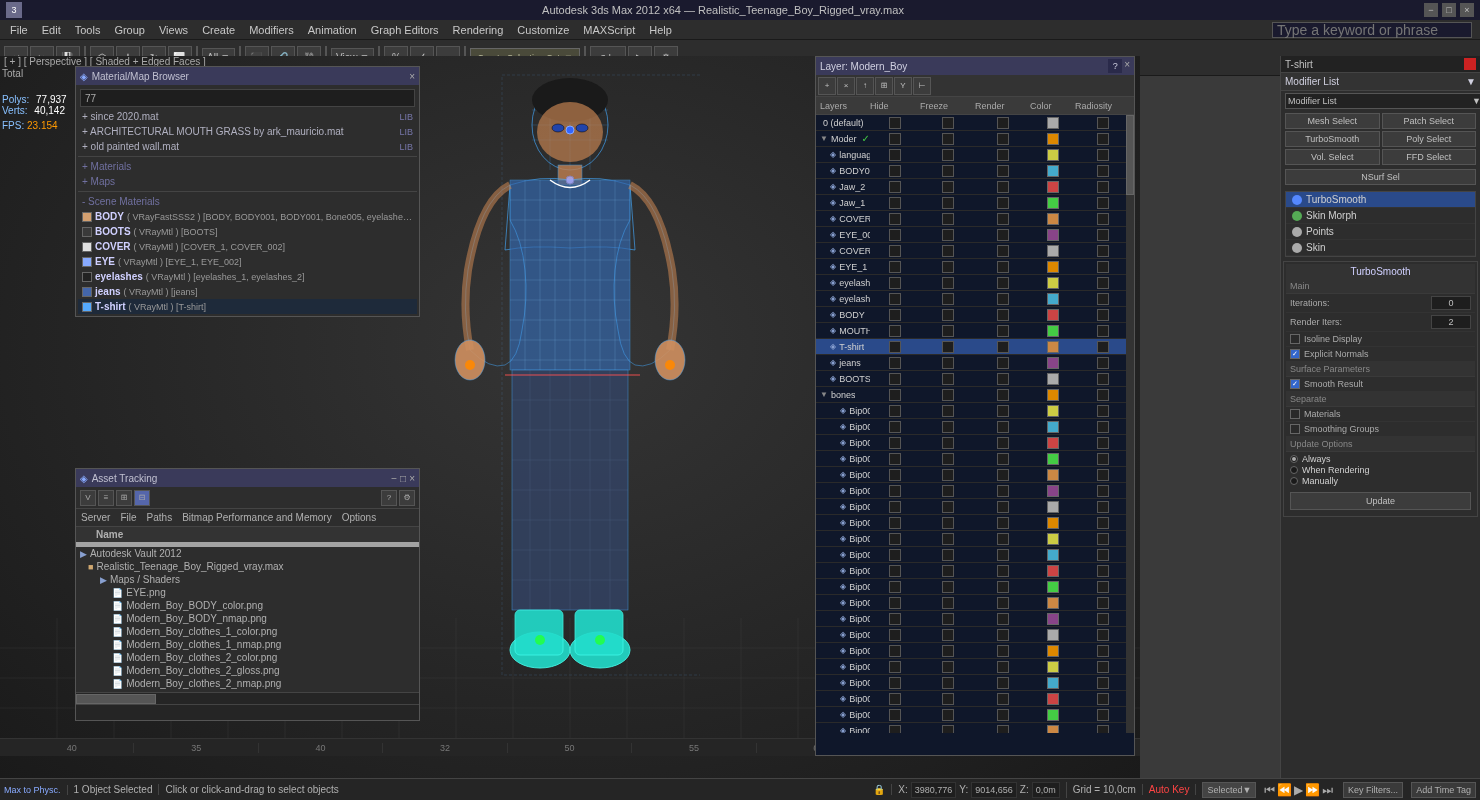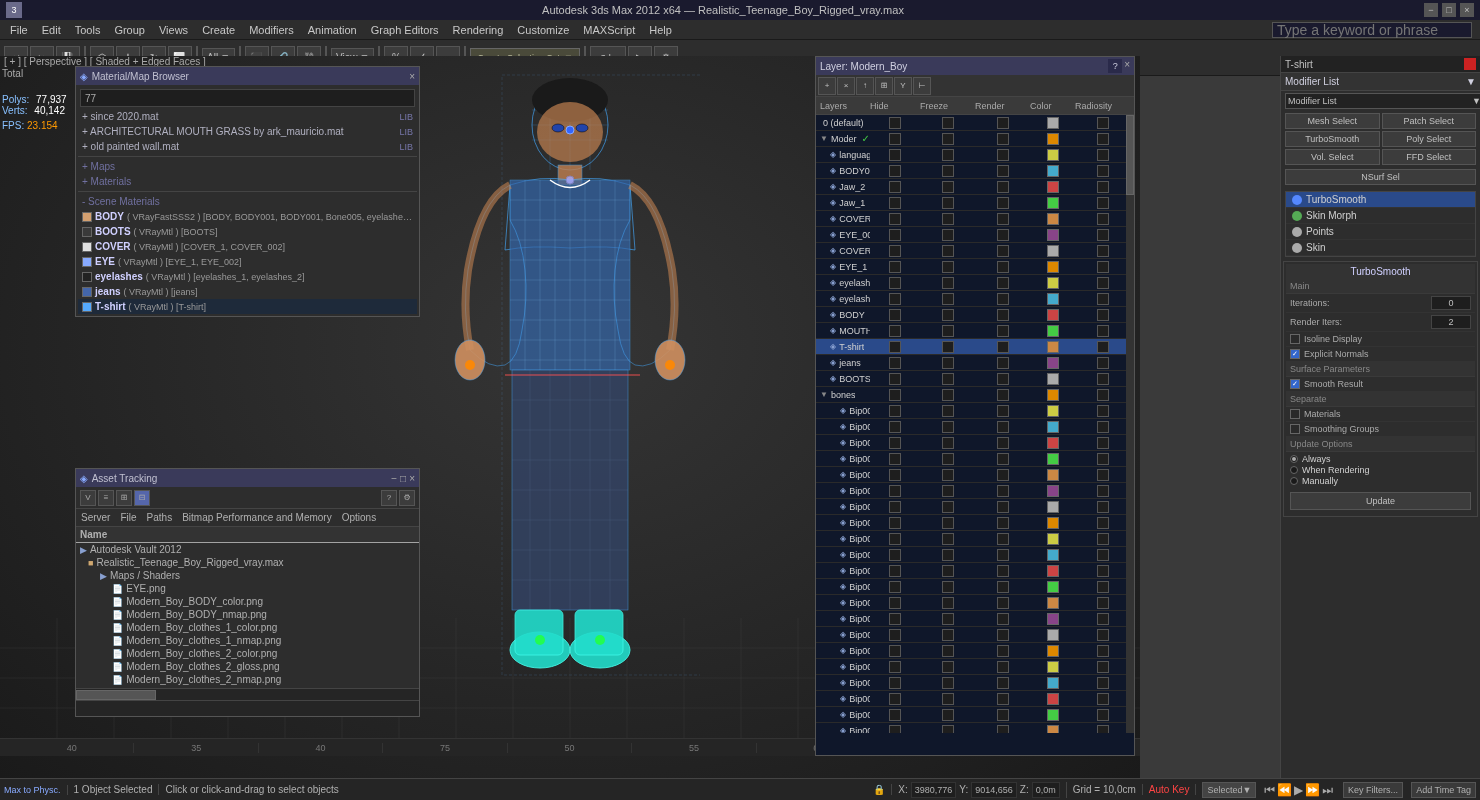--- a/index.html
+++ b/index.html
@@ -165,26 +165,26 @@
       height: 18px;
       background: #2d2d2d;
       display: flex;
       align-items: center;
       padding: 0 2px;
       border-bottom: 1px solid #444;
       gap: 4px;
     }
     .at-menu-item { font-size: 10px; color: #b0b0b0; cursor: pointer; padding: 0 3px; }
     .at-header {
-      padding: 2px 4px;
+      padding: 2px 20px;
       font-size: 10px;
       font-weight: bold;
       color: #b0b0b0;
       background: #333;
-      border-bottom: 1px solid #a3a3a3;
+      border-bottom: 5px solid #a3a3a3;
     }
     .tree-item {
       display: flex; align-items: center;
       padding: 1px 4px;
       font-size: 10px;
       color: #b0b0b0;
       cursor: pointer;
       gap: 3px;
     }
     .tree-indent-1 { padding-left: 12px; }
@@ -687,21 +687,21 @@
         <line x1="110" y1="10" x2="10" y2="160" stroke="rgba(100,150,255,0.2)" stroke-width="0.5"></line>
       </svg>
     </div>
 
   </div>
 
   <div id="ruler-bottom">
     <div class="ruler-mark">40</div>
     <div class="ruler-mark">35</div>
     <div class="ruler-mark">40</div>
-    <div class="ruler-mark">75</div>
+    <div class="ruler-mark">32</div>
     <div class="ruler-mark">50</div>
     <div class="ruler-mark">55</div>
     <div class="ruler-mark">60</div>
     <div class="ruler-mark">65</div>
     <div class="ruler-mark">70</div>
   </div>
 
   <div id="material-browser">
     <div class="panel-header">
       <div class="panel-header-title">
@@ -720,22 +720,22 @@
       </div>
       <div class="mat-item">
         <span>+ ARCHITECTURAL MOUTH GRASS by ark_mauricio.mat</span>
         <span class="mat-item-lib">LIB</span>
       </div>
       <div class="mat-item">
         <span>+ old painted wall.mat</span>
         <span class="mat-item-lib">LIB</span>
       </div>
       <div style="height:1px;background:#444;margin:2px 0;"></div>
+      <div class="mat-section">+ Materials</div>
       <div class="mat-section">+ Maps</div>
-      <div class="mat-section">+ Materials</div>
       <div style="height:1px;background:#444;margin:2px 0;"></div>
       <div class="mat-section">- Scene Materials</div>
       <div class="mat-item">
         <span style="display:inline-block;width:10px;height:10px;background:#d4a070;border:1px solid #666;flex-shrink:0;"></span>
         <span style="font-weight:bold;color:#d0d0ff;">BODY</span>
         <span style="color:#999;font-size:9px;overflow:hidden;text-overflow:ellipsis;white-space:nowrap;">( VRayFastSSS2 ) [BODY, BODY001, BODY001, Bone005, eyelashes_1, e...</span>
       </div>
       <div class="mat-item">
         <span style="display:inline-block;width:10px;height:10px;background:#3a3a3a;border:1px solid #666;flex-shrink:0;"></span>
         <span style="font-weight:bold;color:#d0d0ff;">BOOTS</span>

